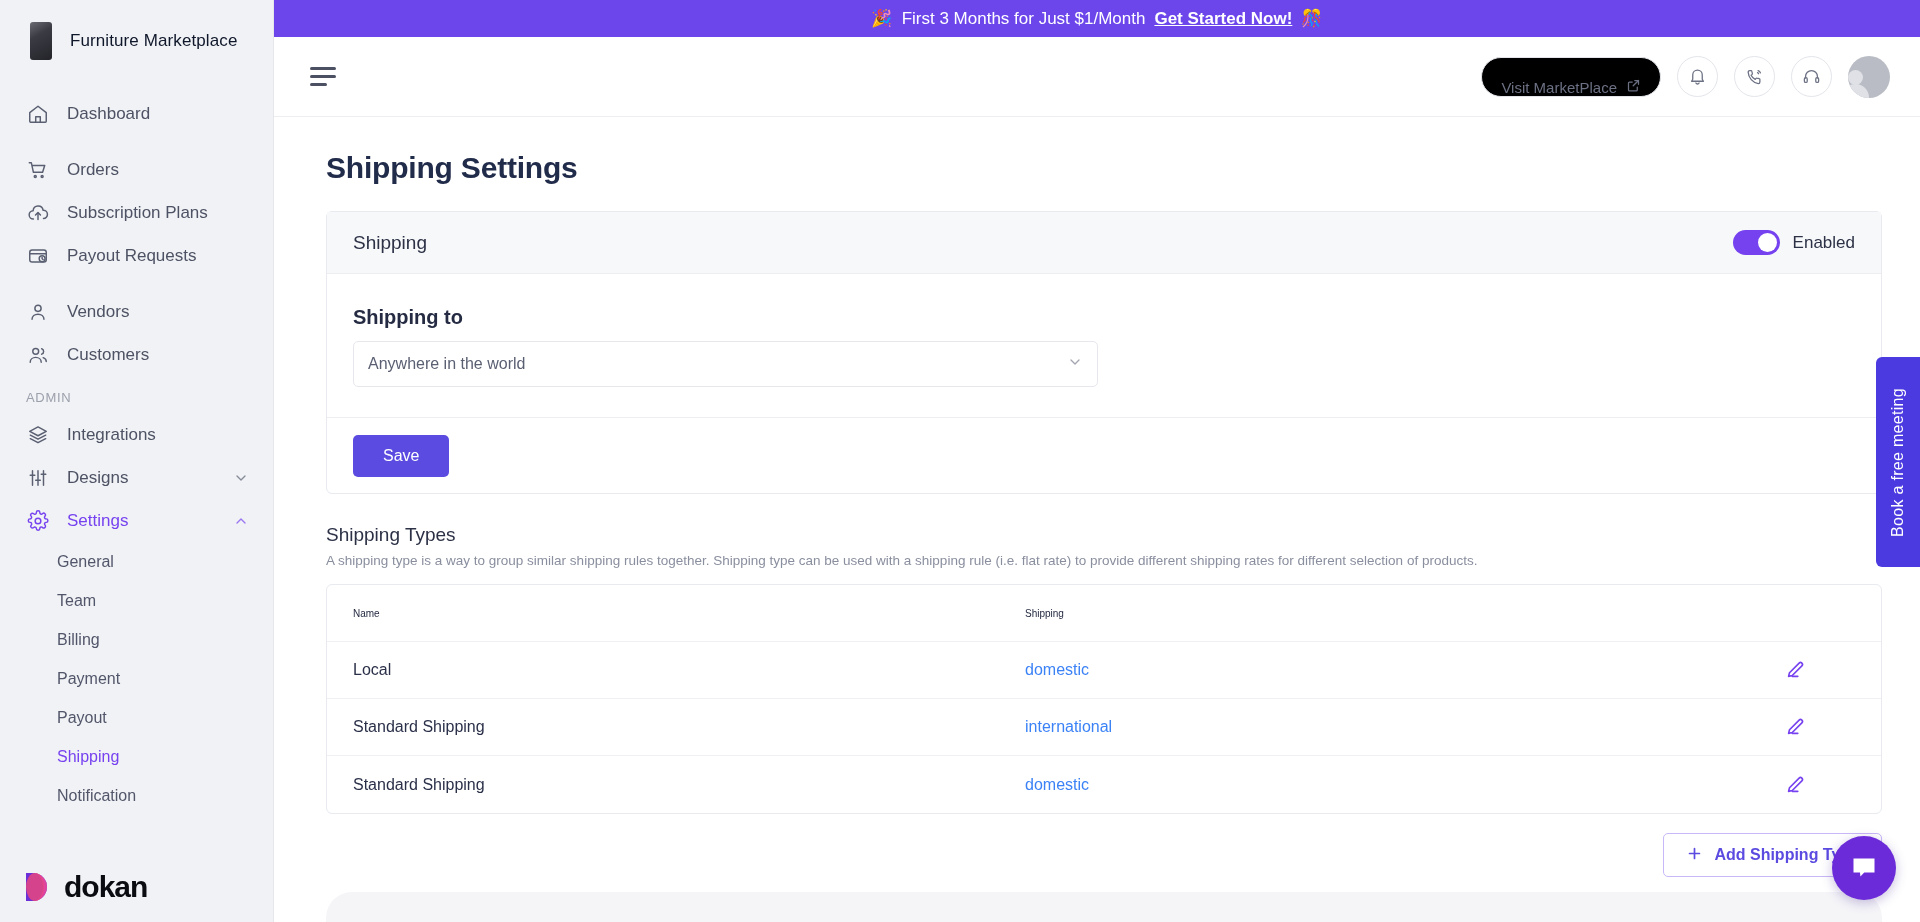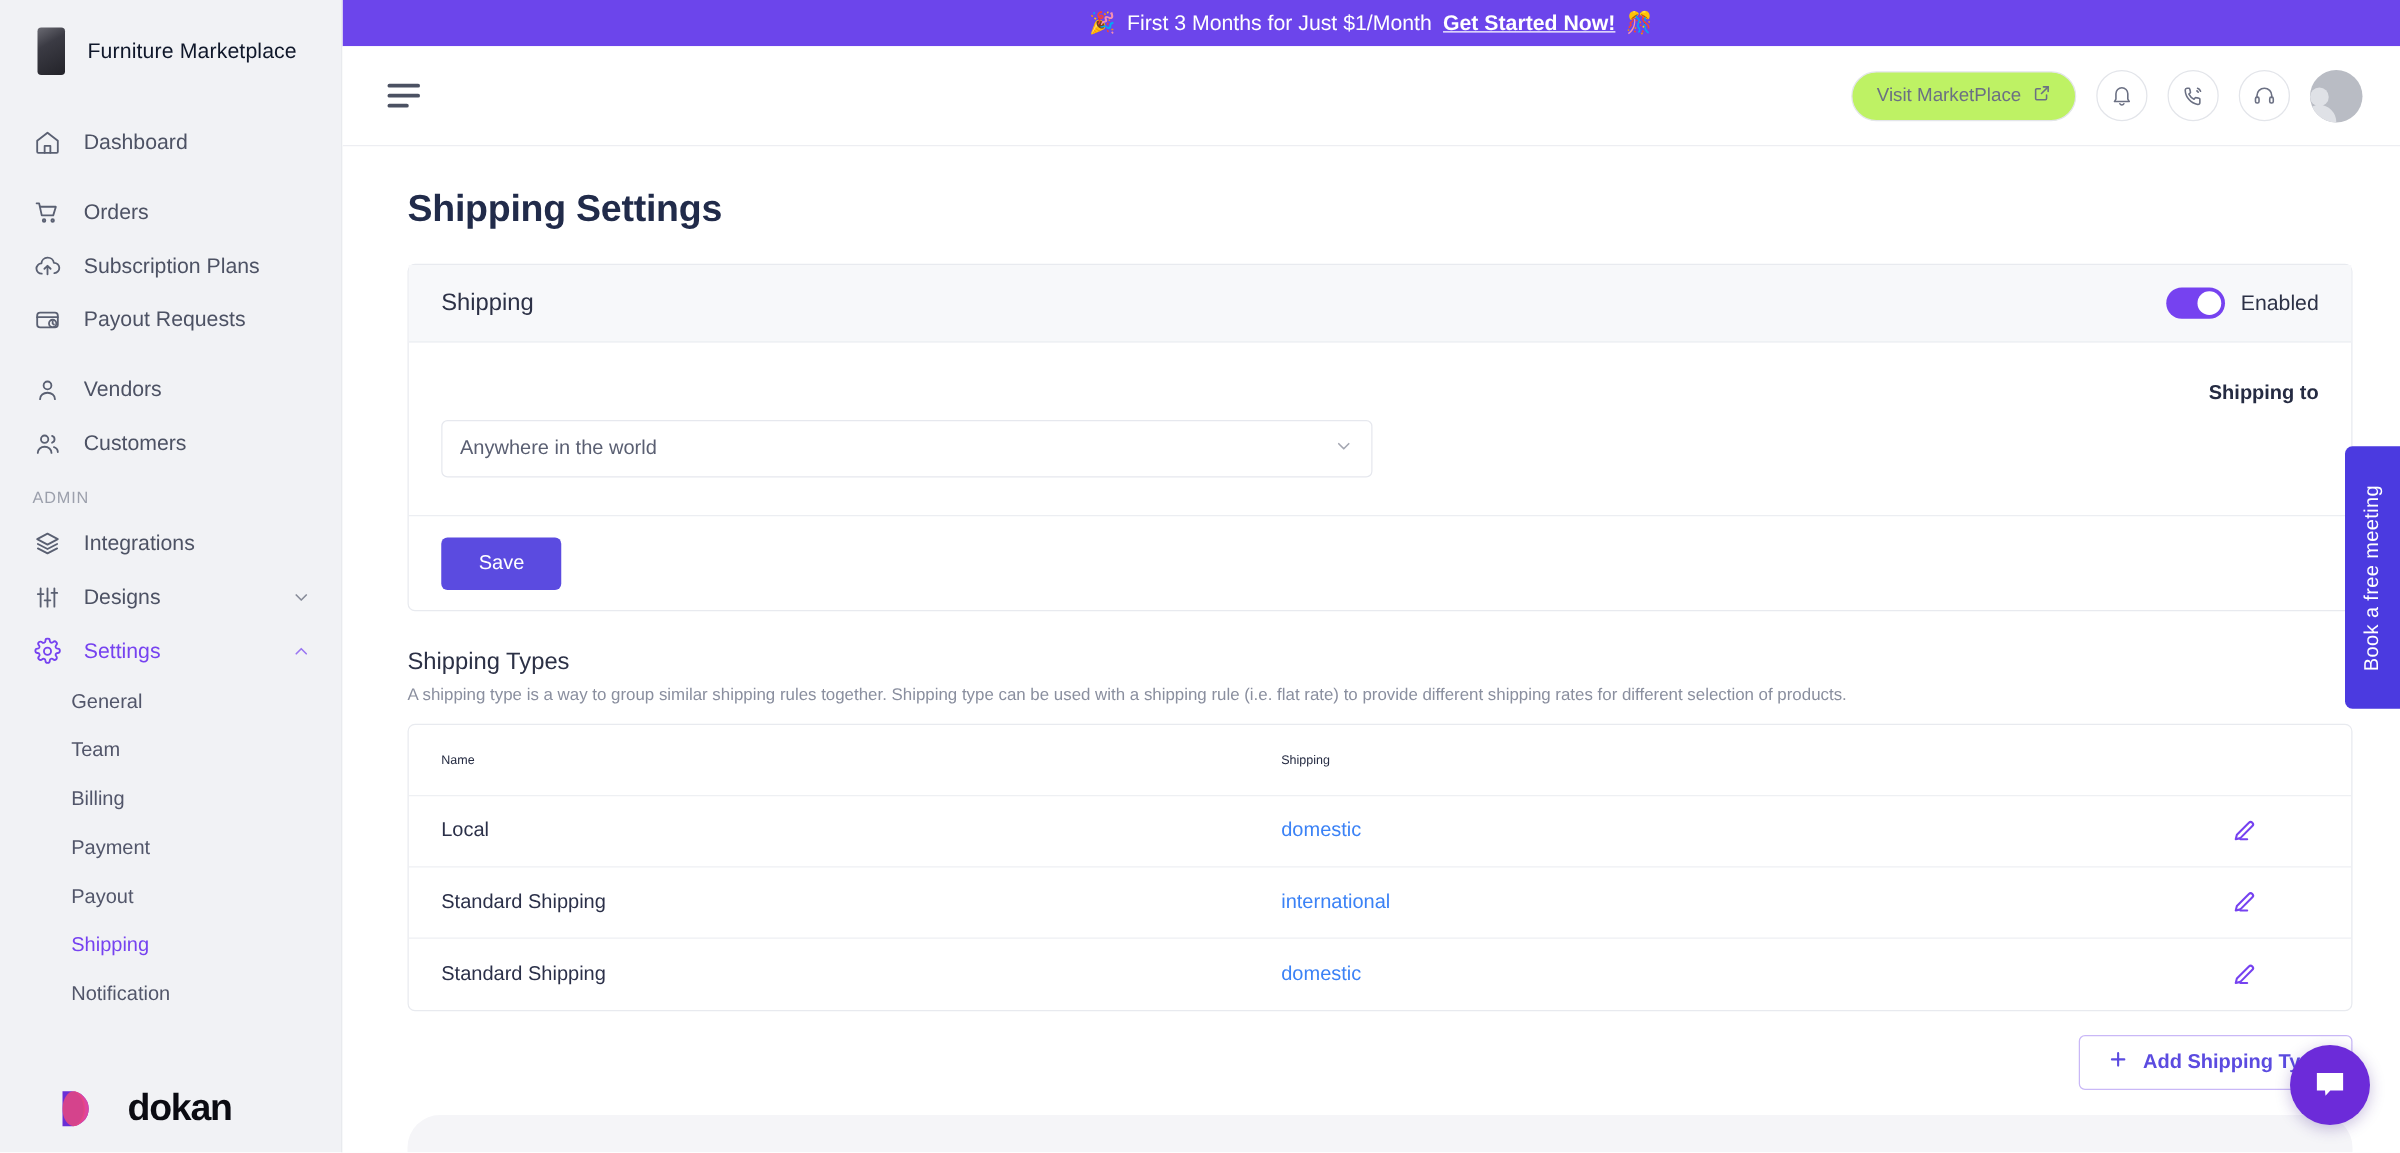--- a/index.html
+++ b/index.html
@@ -48,21 +48,21 @@
     letter-spacing: .7px; text-transform: uppercase;
   }
   .subnav-item {
     display: flex; align-items: center; height: 39px;
     padding-left: 57px; font-size: 16px; color: #52566a; cursor: pointer;
   }
   .subnav-item.active { color: #7642f0; }
 
   .sidebar-footer {
     position: absolute; bottom: 8px; left: 0; width: 100%;
-    display: flex; align-items: center; gap: 24px; padding: 10px 44px;
+    display: flex; align-items: center; gap: 10px; padding: 10px 20px;
   }
   .dokan-mark { width: 34px; height: 34px; position: relative; flex:0 0 34px; }
   .dokan-word { font-size: 30px; font-weight: 700; color: #0b0b12; letter-spacing: -1px; }
 
   
   .main { flex: 1 1 auto; height: 922px; position: relative; background: #ffffff; overflow: hidden; }
 
   .promo {
     height: 37px; background: #6c45eb; color: #ffffff;
     display: flex; align-items: center; justify-content: center; gap: 9px;
@@ -76,23 +76,23 @@
     display: flex; align-items: center; padding: 0 30px 0 36px;
   }
   .hamburger { width: 26px; height: 20px; display: flex; flex-direction: column; justify-content: center; gap: 5px; cursor: pointer; }
   .hamburger i { display: block; height: 3px; border-radius: 2px; background: #4b5162; }
   .hamburger i:nth-child(1) { width: 26px; }
   .hamburger i:nth-child(2) { width: 26px; }
   .hamburger i:nth-child(3) { width: 17px; }
 
   .topbar-right { margin-left: auto; display: flex; align-items: center; gap: 16px; }
   .visit-btn {
-    display: flex; align-items: center; gap: 9px;
+    display: flex; align-items: flex-end; gap: 9px;
     height: 40px; padding: 0 19px; border: 1px solid #e3e5ea; border-radius: 22px;
-    font-size: 15px; color: #6b7083; background: #bef264; cursor: pointer; white-space: nowrap;
+    font-size: 15px; color: #6b7083; background: #000000; cursor: pointer; white-space: nowrap;
   }
   .round-btn {
     width: 41px; height: 41px; border-radius: 50%; border: 1px solid #e3e5ea;
     background: #fff; display: flex; align-items: center; justify-content: center; cursor: pointer;
   }
   .avatar {
     width: 42px; height: 42px; border-radius: 50%; background: #b9bcc4;
     display: flex; align-items: flex-end; justify-content: center; overflow: hidden; cursor: pointer;
   }
   .avatar .head { width: 15px; height: 15px; border-radius: 50%; background: #dfe1e6; position: relative; top: -13px; }
@@ -110,21 +110,21 @@
   .card-head .t { font-size: 19px; color: #2c3146; }
   .toggle-wrap { margin-left: auto; display: flex; align-items: center; gap: 13px; }
   .toggle {
     width: 47px; height: 25px; border-radius: 15px; background: #7642f0;
     position: relative; cursor: pointer; flex: 0 0 47px;
   }
   .toggle .knob { position: absolute; top: 3px; left: 25px; width: 19px; height: 19px; border-radius: 50%; background: #fff; }
   .toggle-label { font-size: 17px; color: #2c3146; }
 
   .card-body { padding: 32px 26px 30px 26px; }
-  .field-label { font-size: 16px; font-weight: 700; color: #252b42; margin-bottom: 12px; text-align: right; }
+  .field-label { font-size: 20px; font-weight: 700; color: #252b42; margin-bottom: 12px; }
   .select {
     width: 745px; height: 46px; border: 1px solid #e6e8ee; border-radius: 5px;
     display: flex; align-items: center; padding: 0 14px 0 14px;
     font-size: 16px; color: #5a5f72; background: #fff; cursor: pointer;
   }
   .select .chev { margin-left: auto; opacity: .55; }
 
   .card-foot {
     border-top: 1px solid #eceef2; height: 76px; display: flex; align-items: center;
     padding: 0 26px;

